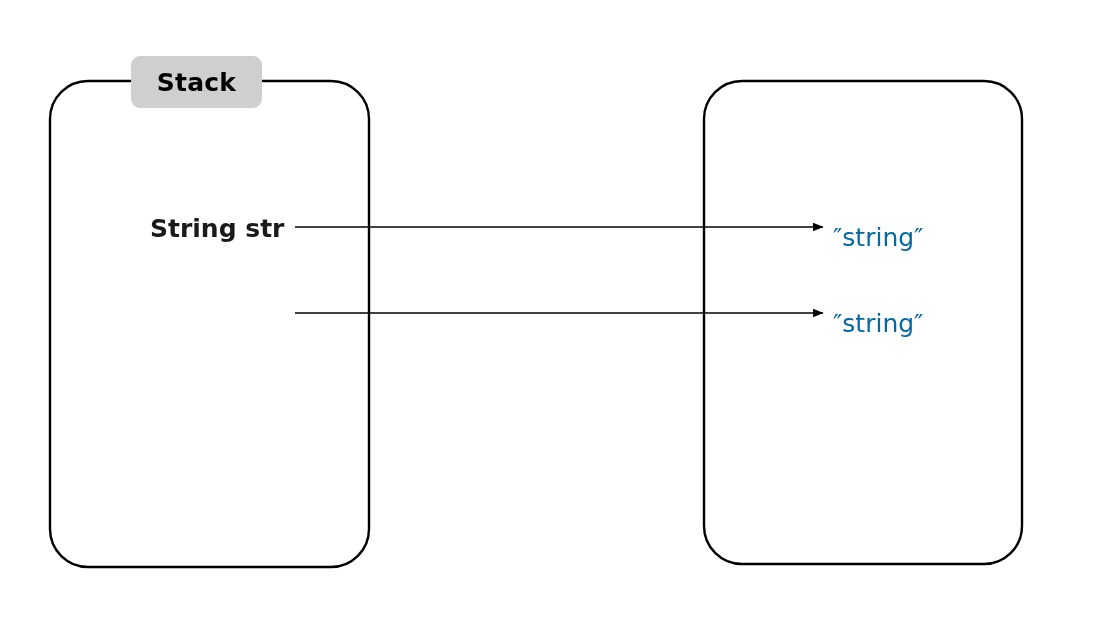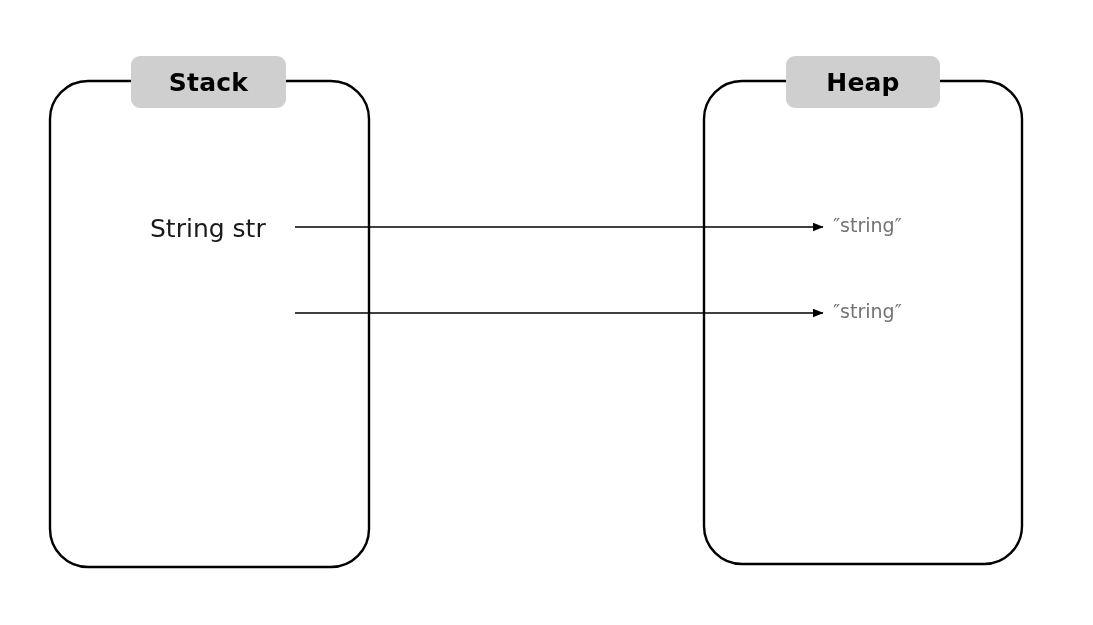--- a/index.html
+++ b/index.html
@@ -53,33 +53,34 @@
     justify-content: center;
     font-weight: bold;
     font-size: 25px;
     color: #000000;
     letter-spacing: 0.2px;
   }
 
   .var-text {
     position: absolute;
     font-size: 25px;
-    font-weight: 400;
+    font-weight: 700;
     color: #1a1a1a;
     white-space: nowrap;
     line-height: 1;
   }
 
   .value-text {
     position: absolute;
-    font-size: 19px;
+    font-size: 25px;
     font-weight: 400;
-    color: #737373;
+    color: #0369a1;
     white-space: nowrap;
     line-height: 1;
+    margin-top: 9px;
   }
 </style>
 </head>
 <body>
 
 <div id="canvas">
 
   <svg class="layer" viewBox="0 0 1093 625" xmlns="http://www.w3.org/2000/svg">
     <defs>
       <marker id="arrow-head" markerWidth="11" markerHeight="9" refX="10.5" refY="4.5" orient="auto" markerUnits="userSpaceOnUse">
@@ -89,27 +90,24 @@
 
     <rect class="region-border" x="50" y="81" width="319" height="486" rx="38" ry="38"></rect>
 
     <rect class="region-border" x="704" y="81" width="318" height="483" rx="38" ry="38"></rect>
 
     <line class="conn-line" x1="295" y1="227" x2="823" y2="227" marker-end="url(#arrow-head)"></line>
 
     <line class="conn-line" x1="295" y1="313" x2="823" y2="313" marker-end="url(#arrow-head)"></line>
   </svg>
 
-  <div class="region-label" style="left:131px; top:56px; width:155px; height:52px;">
+  <div class="region-label" style="left:131px; top:56px; width:131px; height:52px;">
     <span>Stack</span>
   </div>
 
-  <div class="region-label" style="left:786px; top:56px; width:154px; height:52px;">
-    <span>Heap</span>
-  </div>
 
   <div class="var-text" style="left:150px; top:216px;">
     <span>String str</span>
   </div>
 
 
   <div class="value-text" style="left:833px; top:216px;">
     <span>″string″</span>
   </div>
 

